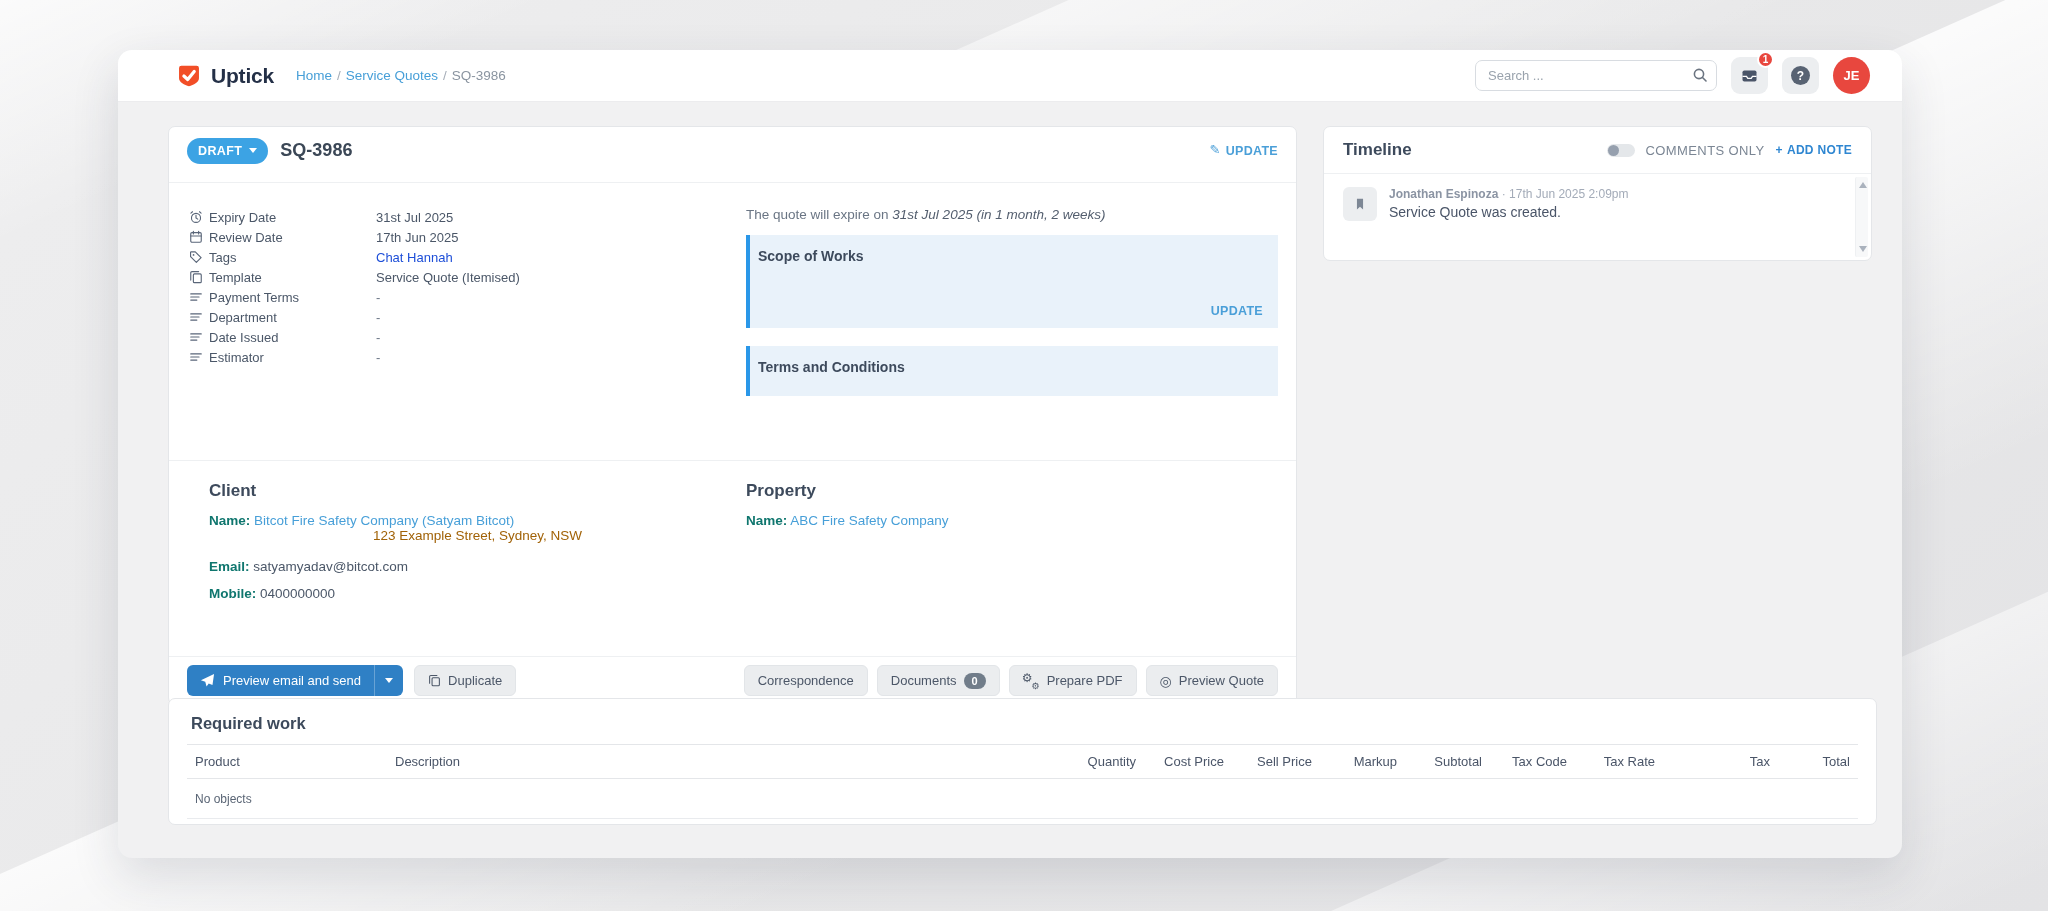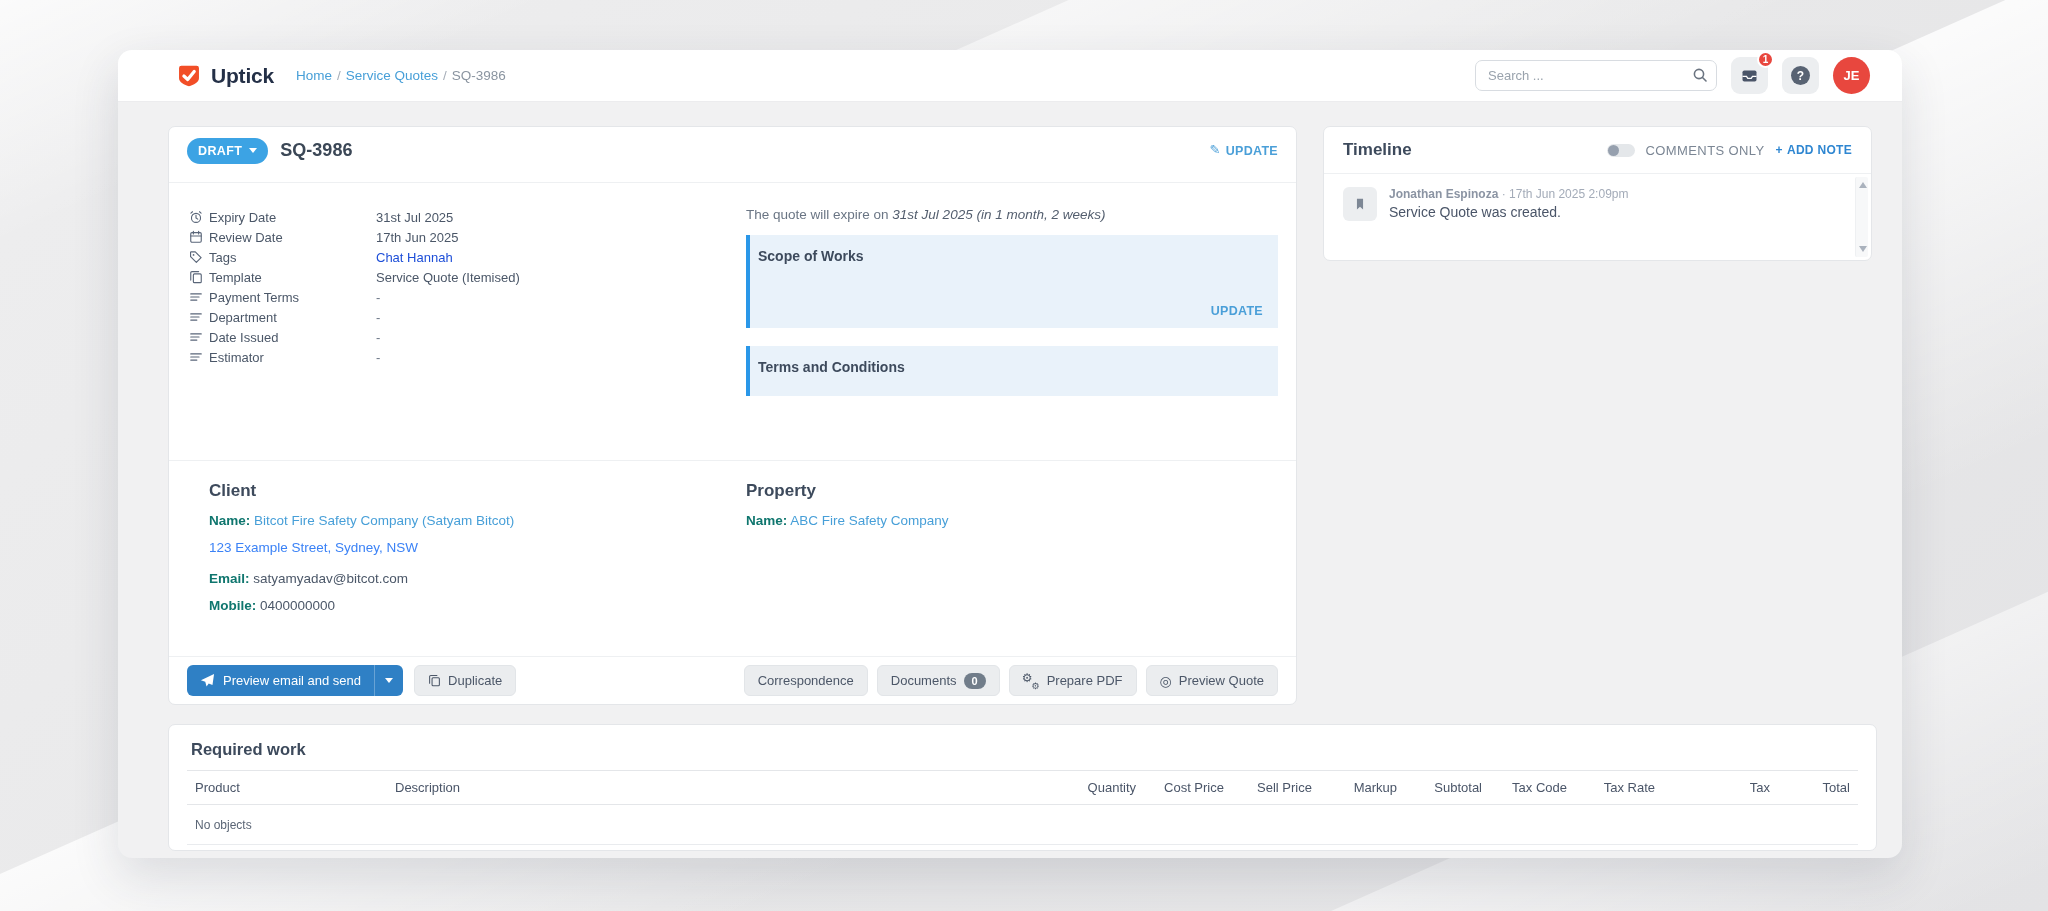--- a/index.html
+++ b/index.html
@@ -99,21 +99,21 @@
   .info-box-title { font-size:14px; font-weight:600; color:#3d4a5c; }
   .box-update { position:absolute; right:15px; bottom:10px; color:#4a9fd8; font-size:12.5px; font-weight:600;
     letter-spacing:.3px; cursor:pointer; }
 
   .qc-client { height:188px; display:flex; padding:20px 18px 0 40px; border-top:1px solid #eef0f2; flex:0 0 auto; }
   .client-col { width:537px; }
   .section-title { font-size:17px; font-weight:600; color:#3d4a5c; }
   .kv-line { margin-top:12px; font-size:13.5px; color:#4b5768; }
   .kv-line .k { font-weight:700; color:#0f766e; }
   .kv-line .v-link { color:#479fd8; cursor:pointer; }
-  .addr-line { margin-top:12px; font-size:13.5px; color:#3b82f6; }
+  .addr-line { margin-top:0; font-size:13.5px; color:#a16207;text-align:center; }
   .gap-md { margin-top:16px; }
 
   .qc-actions { flex:1; display:flex; align-items:center; padding:0 18px; border-top:1px solid #eef0f2; }
   .btn-primary {
     background:#2f80c5; color:#fff; border:none; border-radius:6px; height:31px;
     display:flex; align-items:center; font-size:13px; font-weight:500; cursor:pointer; font-family:inherit;
     padding:0;
   }
   .btn-primary .main-part { display:flex; align-items:center; gap:8px; padding:0 13px; }
   .btn-primary .split { width:1px; height:31px; background:rgba(255,255,255,.28); }
@@ -150,21 +150,21 @@
   .tl-meta .author { font-weight:700; color:#8b94a3; }
   .tl-text { font-size:14px; color:#4a5568; margin-top:3px; }
   .tl-scrollbar { position:absolute; right:3px; top:3px; bottom:3px; width:13px; background:#f7f8f9;
     border-left:1px solid #eef0f2; border-radius:2px; }
   .scroll-arrow { position:absolute; left:3px; width:0; height:0;
     border-left:4px solid transparent; border-right:4px solid transparent; cursor:pointer; }
   .scroll-up { top:5px; border-bottom:6px solid #aab2bd; }
   .scroll-down { bottom:5px; border-top:6px solid #aab2bd; }
 
   
-  .required-card { left:50px; top:622px; width:1709px; height:127px; padding:15px 18px 0 18px; }
+  .required-card { left:50px; top:596px; width:1709px; height:127px; padding:15px 18px 0 18px; }
   .rw-title { font-size:16.5px; font-weight:600; color:#3d4a5c; padding-left:4px; }
   .rw-table { width:100%; border-collapse:collapse; margin-top:11px; font-size:13px; }
   .rw-table th {
     border-top:1px solid #e4e6e9; border-bottom:1px solid #e4e6e9;
     color:#4a5568; font-weight:500; height:34px; padding:0 8px; white-space:nowrap;
   }
   .rw-table th.al { text-align:left; }
   .rw-table th.ar { text-align:right; }
   .rw-table td { height:40px; padding:0 8px; color:#5a6575; font-size:12px;
     border-bottom:1px solid #e9ebee; text-align:left; }

